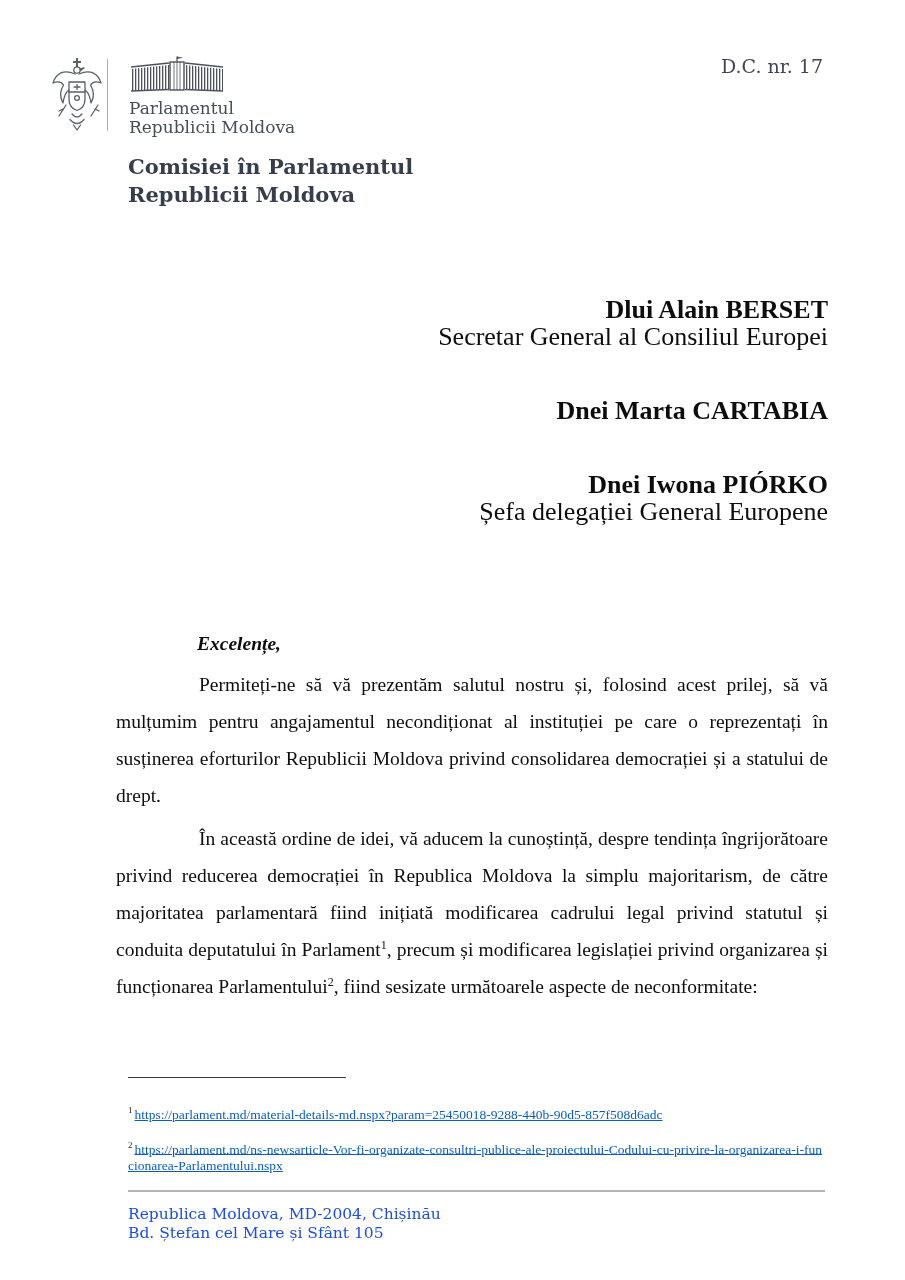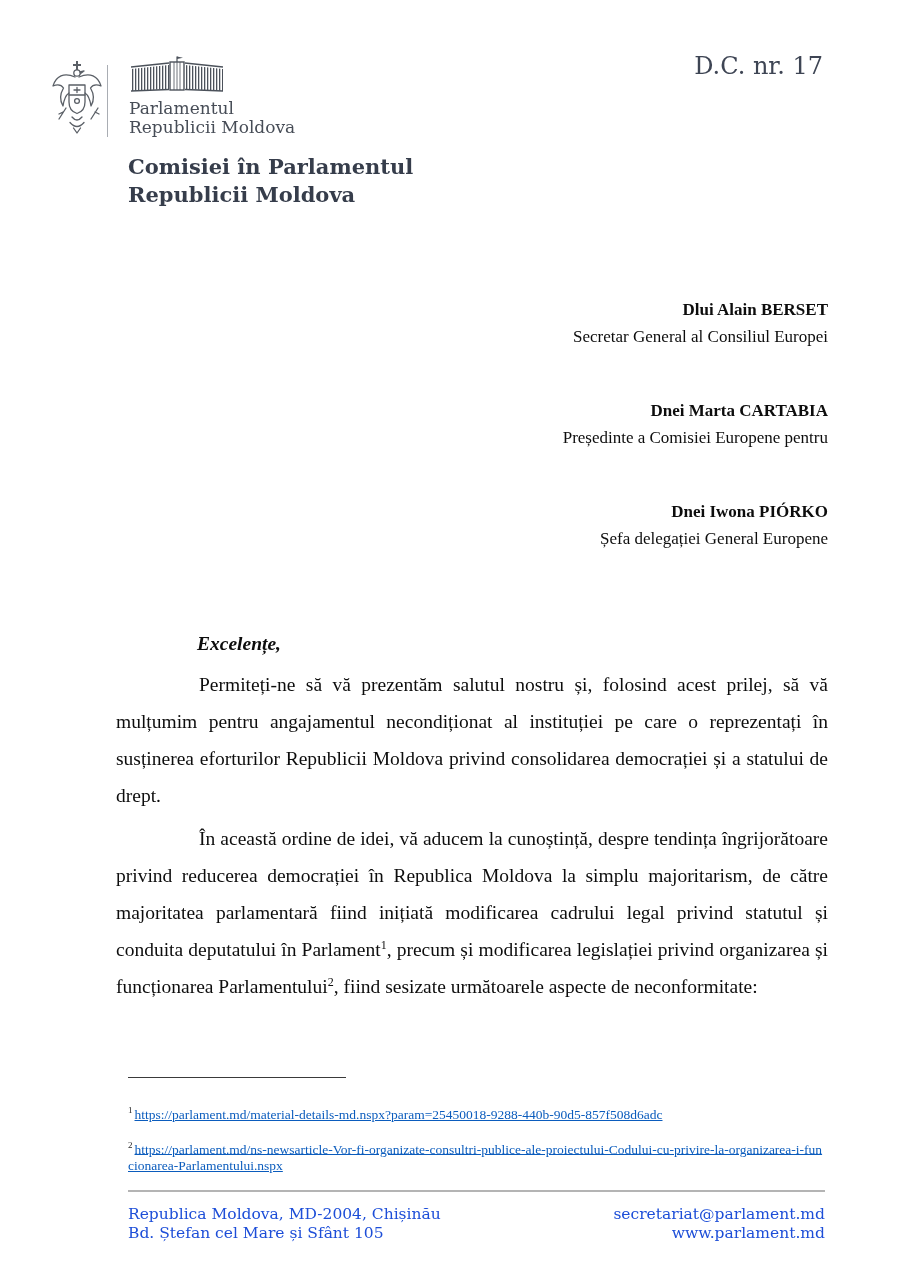--- a/index.html
+++ b/index.html
@@ -8,41 +8,41 @@
     position:relative;
     width:905px; height:1280px;
     background:#ffffff;
     font-family:"Liberation Serif", serif;
     color:#111;
     overflow:hidden;
     margin:0 auto;
   }
 
   
-  .brand { position:absolute; left:50px; top:56px; display:flex; align-items:flex-end; }
+  .brand { position:absolute; left:50px; top:56px; display:flex; align-items:flex-start; }
   .coat  { width:54px; height:78px; }
   .brand-divider { width:1px; height:72px; background:#a9adb3; margin:3px 21px 0 3px; }
   .org   { font-family:"DejaVu Serif", serif; color:#474d57; font-size:17px; line-height:19px; }
   .org-building { display:block; margin-bottom:5px; }
 
   .doc-meta {
     position:absolute; right:82px; top:50px; text-align:right;
-    font-family:"DejaVu Serif", serif; font-size:24px; color:#3e4554; line-height:33px;
+    font-family:"DejaVu Serif", serif; font-size:19px; color:#3e4554; line-height:33px;
   }
 
   .sender-title {
     position:absolute; left:128px; top:153px;
     font-family:"DejaVu Serif", serif; font-weight:bold;
     font-size:21px; line-height:28px; color:#363d4b;
   }
 
   
   .recipients {
     position:absolute; left:128px; right:77px; top:296px;
-    text-align:right; font-size:17px; line-height:27px; color:#0d0d0d;
+    text-align:right; font-size:26px; line-height:27px; color:#0d0d0d;
   }
   .recipient { margin-bottom:0; }
   .recipient + .recipient { margin-top:47px; }
   .r-name { font-weight:bold; }
 
   
   .letter-body { position:absolute; left:116px; right:77px; top:630px; font-size:19.5px; color:#0d0d0d; }
   .salutation { font-weight:bold; font-style:italic; margin:0 0 9px 81px; line-height:27px; }
   .para {
     text-align:justify; text-indent:83px;
@@ -127,21 +127,20 @@
     <div>Republicii Moldova</div>
   </div>
 
   <div class="recipients">
     <div class="recipient">
       <div class="r-name">Dlui Alain BERSET</div>
       <div class="r-title">Secretar General al Consiliul Europei</div>
     </div>
     <div class="recipient">
       <div class="r-name">Dnei Marta CARTABIA</div>
-      <div class="r-title">Președinte a Comisiei Europene pentru</div>
     </div>
     <div class="recipient">
       <div class="r-name">Dnei Iwona PIÓRKO</div>
       <div class="r-title">Șefa delegației General Europene</div>
     </div>
   </div>
 
   <div class="letter-body">
     <p class="salutation">Excelențe,</p>
     <p class="para">Permiteți-ne să vă prezentăm salutul nostru și, folosind acest prilej, să vă mulțumim pentru angajamentul necondiționat al instituției pe care o reprezentați în susținerea eforturilor Republicii Moldova privind consolidarea democrației și a statului de drept.</p>
@@ -158,20 +157,16 @@
     </div>
   </div>
 
   <div class="page-footer">
     <div class="f-divider"></div>
     <div class="f-cols">
       <div class="f-left">
         <div>Republica Moldova, MD-2004, Chișinău</div>
         <div>Bd. Ștefan cel Mare și Sfânt 105</div>
       </div>
-      <div class="f-right">
-        <div>secretariat@parlament.md</div>
-        <div>www.parlament.md</div>
-      </div>
     </div>
   </div>
 
 </div>
 
 </body></html>

